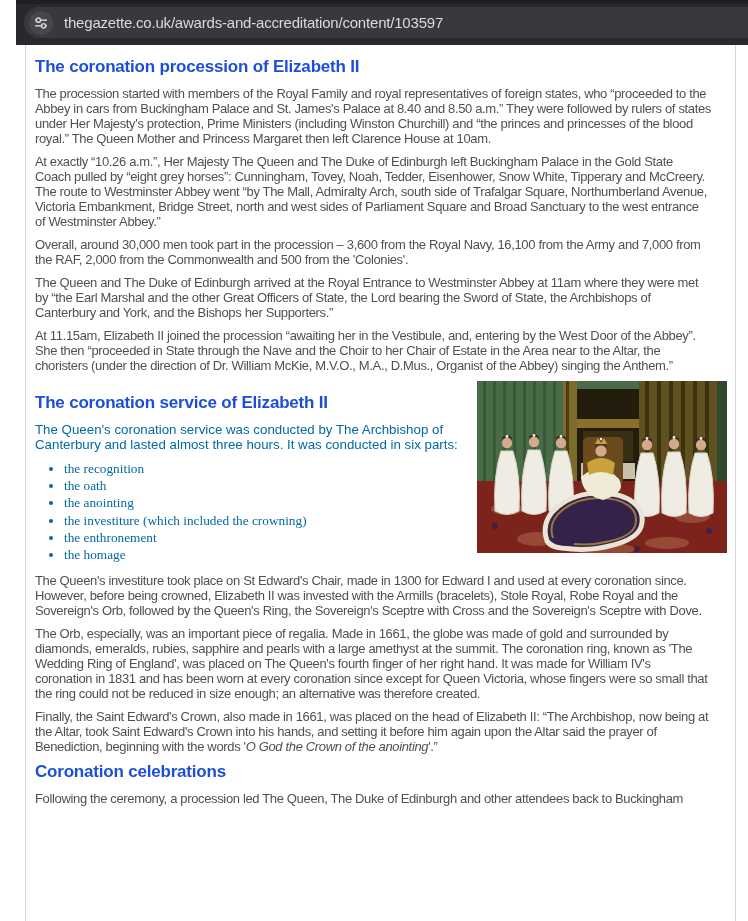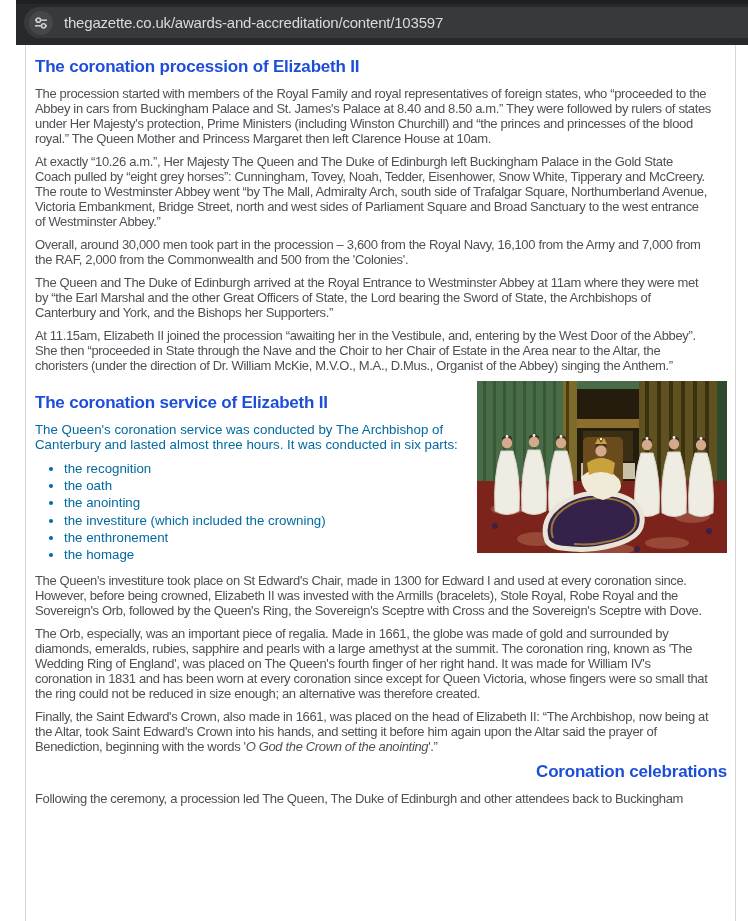--- a/index.html
+++ b/index.html
@@ -40,32 +40,32 @@
     border-right: 1px solid #d8d8d8;
     padding: 12px 8px 0 9px;
     overflow: hidden;
   }
 
   h2.section-heading {
     font-size: 17px; font-weight: 700; color: #1d4ed8;
     margin: 0 0 9px 0; letter-spacing: -0.2px;
   }
   h2.mt { margin-top: 20px; }
-  h2.mt-sm { margin-top: 6px; text-align: right; }
+  h2.mt-sm { margin-top: 6px; }
 
   p.body-p {
     font-size: 13px; line-height: 15px; color: #4d5156;
     letter-spacing: -0.35px;
     margin: 0 16px 8px 0;
   }
   p.regular, ul.parts-list {
     font-size: 13.3px; letter-spacing: 0; color: #0369a1;
   }
   ul.parts-list {
-    margin: 0 0 10px 0; padding-left: 29px;
+    margin: 0 0 10px 0; padding-left: 29px; font-family: Liberation Serif, serif;
   }
   ul.parts-list li {
     line-height: 17.2px; list-style: disc;
   }
   p.selected {
     background: #3a73da; color: #ffffff; letter-spacing: -0.35px;
   }
   .ital { font-style: italic; }
 
   figure.photo {

